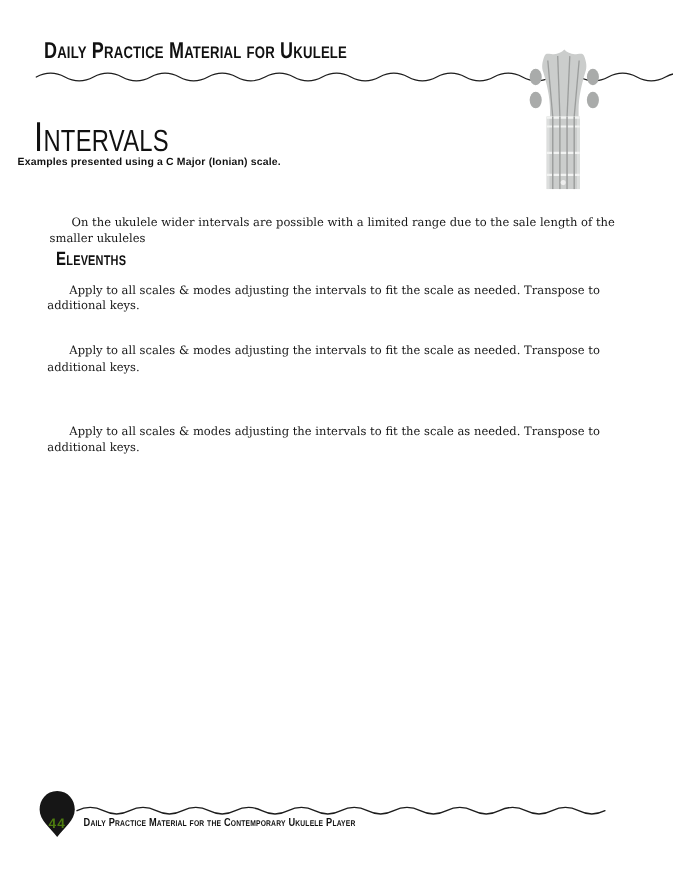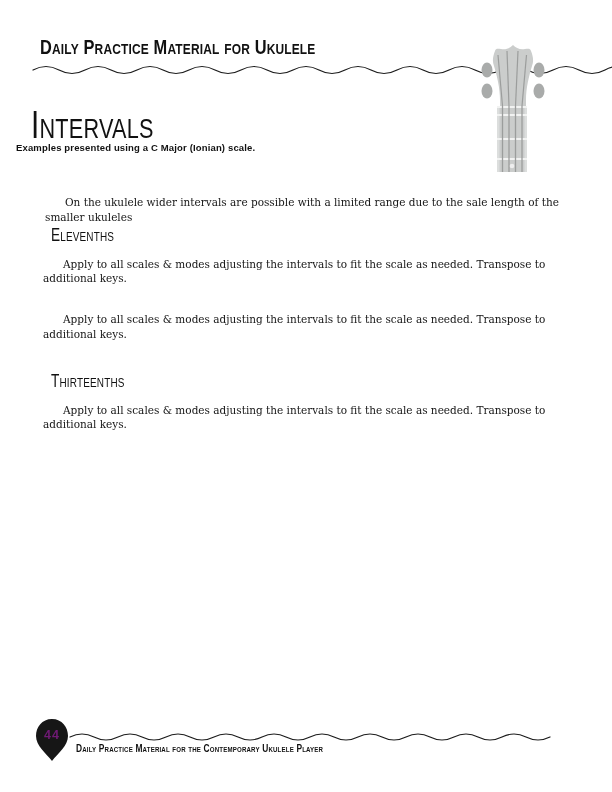--- a/index.html
+++ b/index.html
@@ -37,27 +37,27 @@
     font-family:"DejaVu Serif","Liberation Serif",serif;
     font-size:10.5px; line-height:14.5px; margin:12px;
     text-indent:20px; color:#151515;
   }
   .intro { position:absolute; left:33px; top:183px; width:545px; }
 
   .section { position:absolute; left:31px; width:546px; }
   .sec-1 { top:227px; }
   .sec-2 { top:300px; }
   .sec-3 { top:373px; }
-  .sec-heading { margin:0 0 9px 0; font-size:17.5px; font-weight:normal; line-height:1; letter-spacing:0.2px;padding-left:20px; }
+  .sec-heading { margin:0 0 9px 0; font-size:17.5px; font-weight:bold; line-height:1; letter-spacing:0.2px;padding-left:20px; }
 
   .pick-badge { position:absolute; left:35px; top:718px; width:34px; height:44px; z-index:2; }
   .pick-badge svg { position:absolute; left:0; top:0; }
   .pick-num {
-    position:absolute; left:0; top:10px; width:34px; text-align:center;
-    color:#701a75; font-weight:bold; font-size:12.5px; letter-spacing:1px;
+    position:absolute; left:0; top:24px; width:34px; text-align:center;
+    color:#4d7c0f; font-weight:bold; font-size:12.5px; letter-spacing:1px;
   }
 
   .footer-title {
     position:absolute; left:76px; top:742px; margin:0;
     font-size:10.5px; font-weight:bold; line-height:1.2; letter-spacing:0.2px;
   }
   .footer-title .condensed { transform:scaleX(0.8); }
 </style>
 </head>
 <body>
@@ -114,21 +114,20 @@
   <div class="section sec-1">
     <h3 class="sec-heading"><span class="condensed"><span class="sc-lg">E</span><span class="sc-sm">L</span><span class="sc-sm">E</span><span class="sc-sm">V</span><span class="sc-sm">E</span><span class="sc-sm">N</span><span class="sc-sm">T</span><span class="sc-sm">H</span><span class="sc-sm">S</span></span></h3>
     <p class="serif-text">Apply to all scales &amp; modes adjusting the intervals to fit the scale as needed. Transpose to additional keys.</p>
   </div>
 
   <div class="section sec-2">
     <p class="serif-text">Apply to all scales &amp; modes adjusting the intervals to fit the scale as needed. Transpose to additional keys.</p>
   </div>
 
   <div class="section sec-3">
-    <h3 class="sec-heading"><span class="condensed"><span class="sc-lg">T</span><span class="sc-sm">H</span><span class="sc-sm">I</span><span class="sc-sm">R</span><span class="sc-sm">T</span><span class="sc-sm">E</span><span class="sc-sm">E</span><span class="sc-sm">N</span><span class="sc-sm">T</span><span class="sc-sm">H</span><span class="sc-sm">S</span></span></h3>
     <p class="serif-text">Apply to all scales &amp; modes adjusting the intervals to fit the scale as needed. Transpose to additional keys.</p>
   </div>
 
   <div class="pick-badge">
     <svg width="34" height="44" viewBox="0 0 34 44">
       <path d="M17 1 C27 1 33 9 33 18 C33 28 23 35 17 43 C11 35 1 28 1 18 C1 9 7 1 17 1 Z" fill="#161616"></path>
     </svg>
     <span class="pick-num">44</span>
   </div>
 

